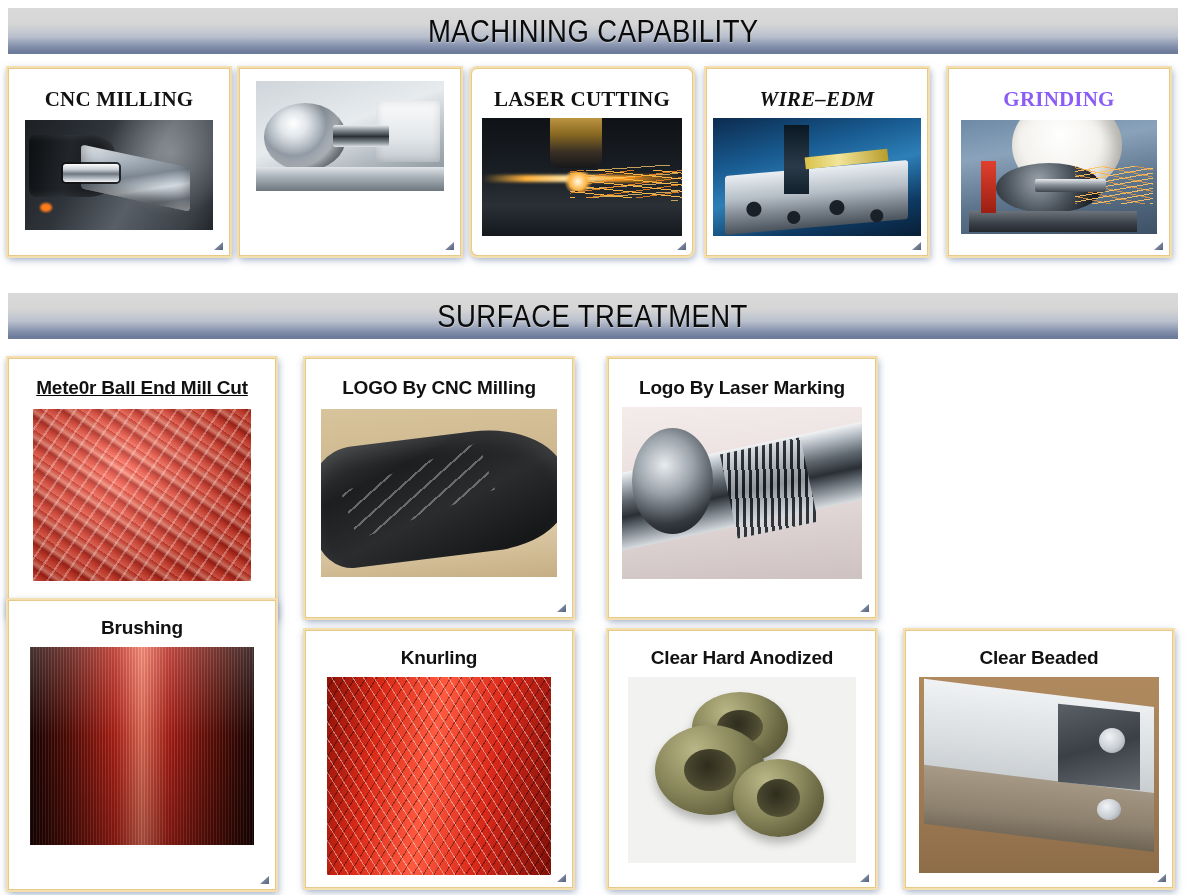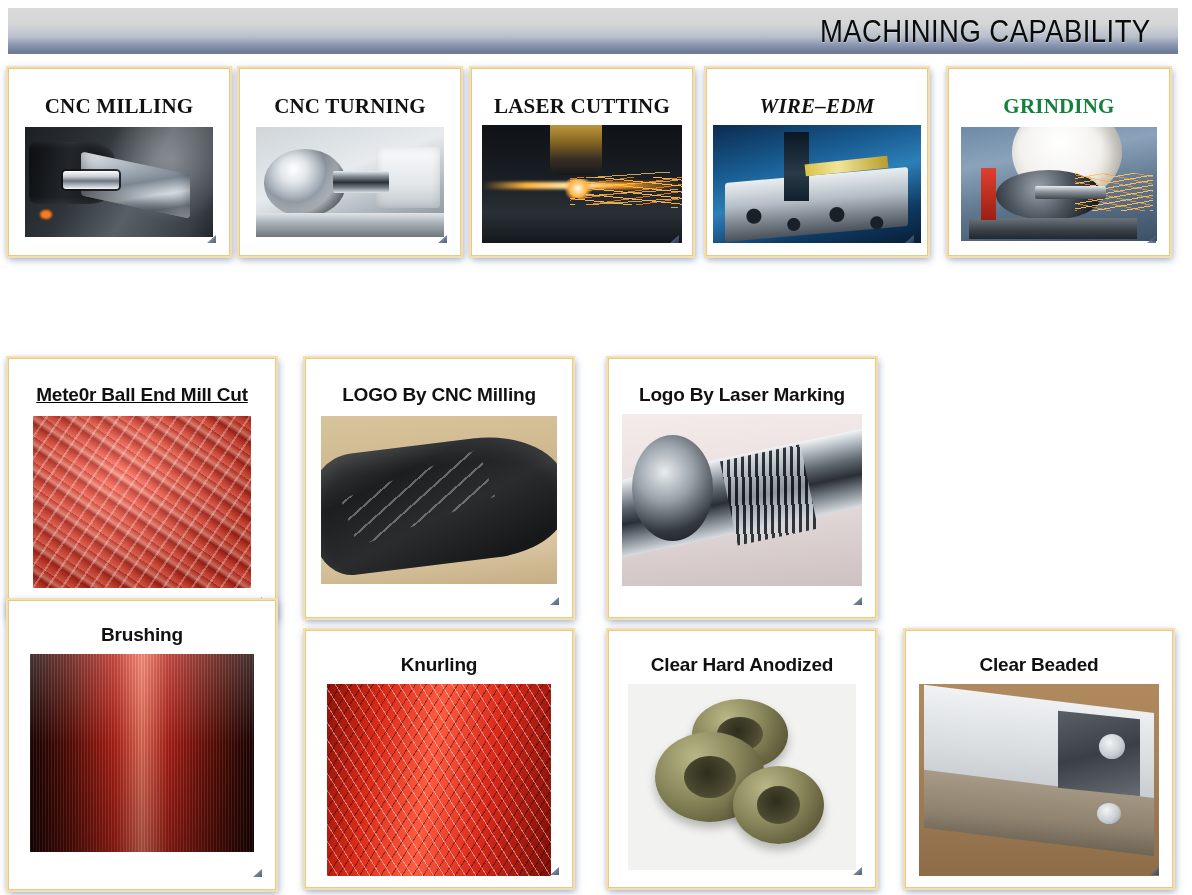--- a/index.html
+++ b/index.html
@@ -40,29 +40,29 @@
     font-size: 32px;
     font-weight: 400;
     letter-spacing: 0.5px;
     color: #0b0b0b;
     transform: scaleX(0.86);
     transform-origin: center;
     white-space: nowrap;
     text-shadow: 0.5px 0.5px 0 rgba(255,255,255,0.35);
   }
 
-  #banner-machining { left: 8px; top: 8px; width: 1170px; justify-content: flex-end; }
+  #banner-machining { left: 8px; top: 8px; width: 1170px; }
   #banner-surface   { left: 8px; top: 293px; width: 1170px; }
 
   
   .card {
     position: absolute;
     box-sizing: border-box;
     background: #ffffff;
-    padding: 11px;
+    padding: 4px;
     
     border: 1px solid #e7c98a;
     background-image:
       linear-gradient(#ffffff, #ffffff),
       linear-gradient(135deg, #fbf0d6 0%, #e8c98c 18%, #d8ae5d 50%, #e8c98c 82%, #fbf0d6 100%);
     background-origin: border-box;
     background-clip: padding-box, border-box;
     box-shadow:
       0 0 0 2px #f3dfb0,
       2px 3px 7px 1px rgba(110,130,165,0.55),
@@ -84,21 +84,21 @@
     text-align: center;
     color: #111111;
     white-space: nowrap;
   }
   .card-title.serif {
     font-family: "Liberation Serif", serif;
     font-weight: 700;
     font-size: 21px;
     letter-spacing: 0.2px;
   }
-  .card-title.serif.accent { color: #15803d; }
+  .card-title.serif.accent { color: #8b5cf6; }
   .card-title.sans {
     font-family: "Liberation Sans", sans-serif;
     font-weight: 700;
     font-size: 19px;
     letter-spacing: -0.2px;
   }
 
   .card-photo {
     position: relative;
     overflow: hidden;
@@ -415,32 +415,31 @@
             <span class="shaft"></span>
             <span class="spark"></span>
           </div>
       </div>
       <span class="dog-ear"></span>
     </div>
   </div>
 
   <div class="card" style="left:239px; top:68px; width:222px; height:188px;">
     <div class="card-inner">
-      <div class="card-title serif" style="margin-top:14px;">CNC TURNING</div>
       <div class="card-photo" style="width:188px;height:110px;margin-top:8px;">
         <div class="ph art-turning">
             <span class="bed"></span>
             <span class="chuck"></span>
           </div>
       </div>
       <span class="dog-ear"></span>
     </div>
   </div>
 
-  <div class="card" style="left:471px; top:68px; width:222px; height:188px;">
+  <div class="card" style="left:471px; top:68px; width:222px; height:188px;border-radius:6px;">
     <div class="card-inner">
       <div class="card-title serif" style="margin-top:14px;">LASER CUTTING</div>
       <div class="card-photo" style="width:200px;height:118px;margin-top:6px;">
         <div class="ph art-laser">
             <span class="burst2"></span>
             <span class="burst"></span>
             <span class="glow"></span>
           </div>
       </div>
       <span class="dog-ear"></span>
@@ -468,20 +467,23 @@
           <span class="base"></span>
             <span class="redblock"></span>
           <span class="rod"></span>
             <span class="sparks"></span>
         </div>
       </div>
       <span class="dog-ear"></span>
     </div>
   </div>
 
+  <div class="banner" id="banner-surface">
+    <span class="banner-title">SURFACE TREATMENT</span>
+  </div>
 
   <div class="card" style="left:8px; top:358px; width:268px; height:260px;text-decoration:underline;">
     <div class="card-inner">
       <div class="card-title sans" style="margin-top:14px;">Mete0r Ball End Mill Cut</div>
       <div class="card-photo" style="width:218px;height:172px;margin-top:10px;">
         <div class="ph art-ballmill"></div>
       </div>
       <span class="dog-ear"></span>
     </div>
   </div>

